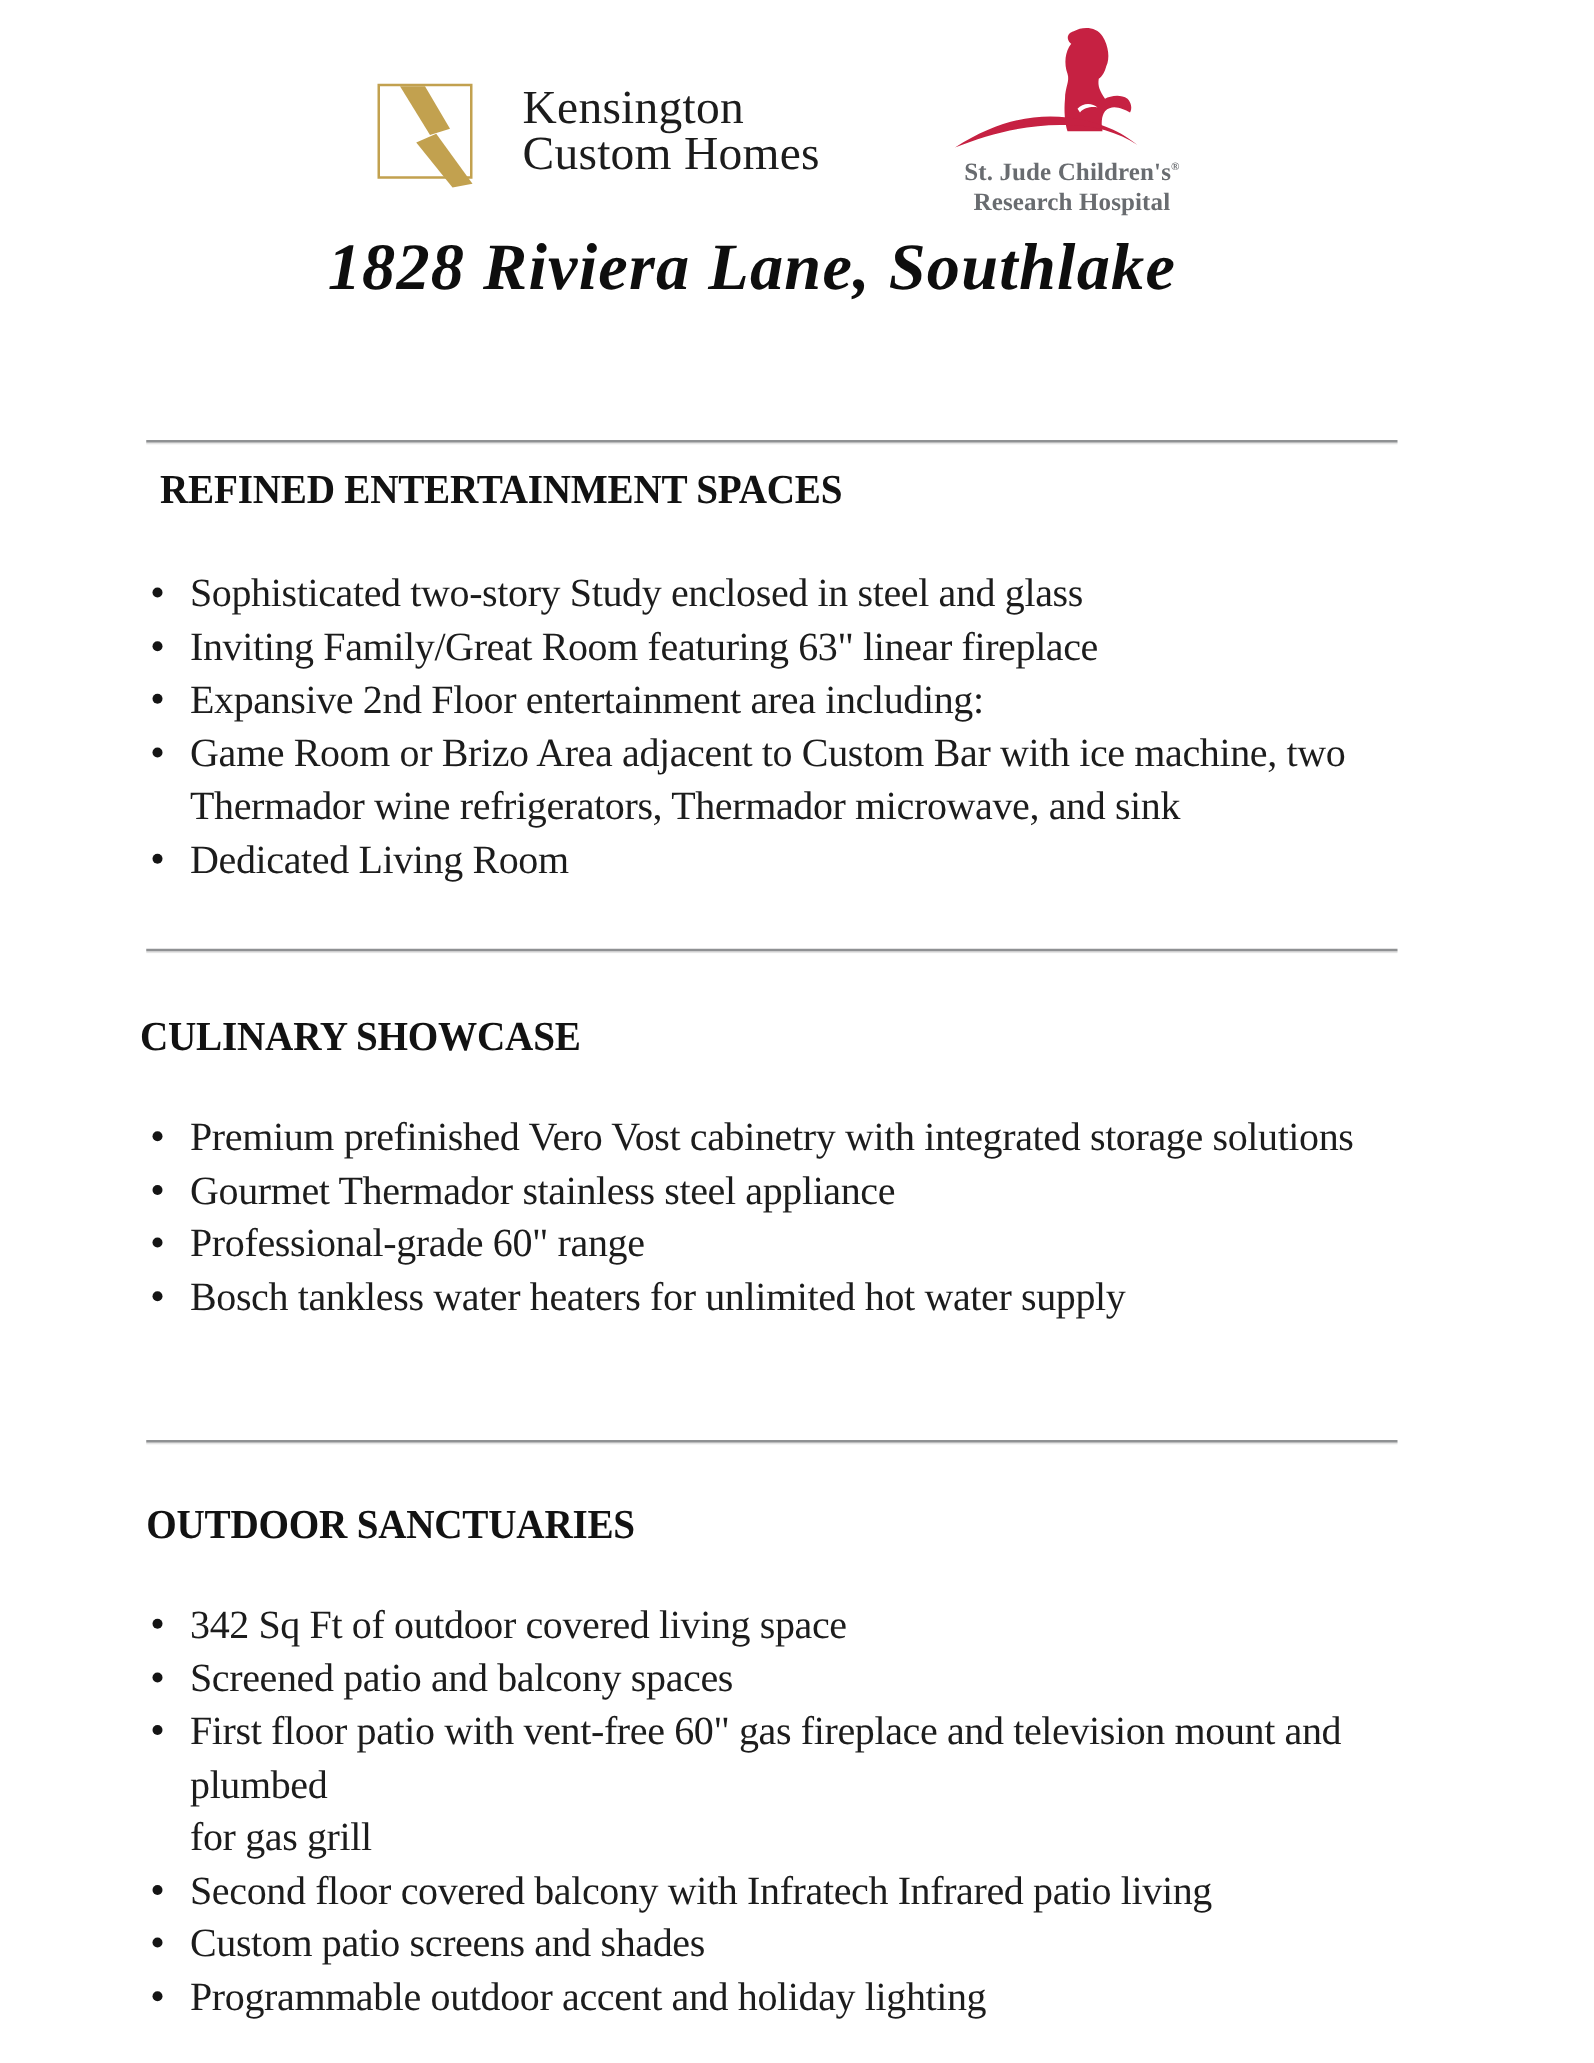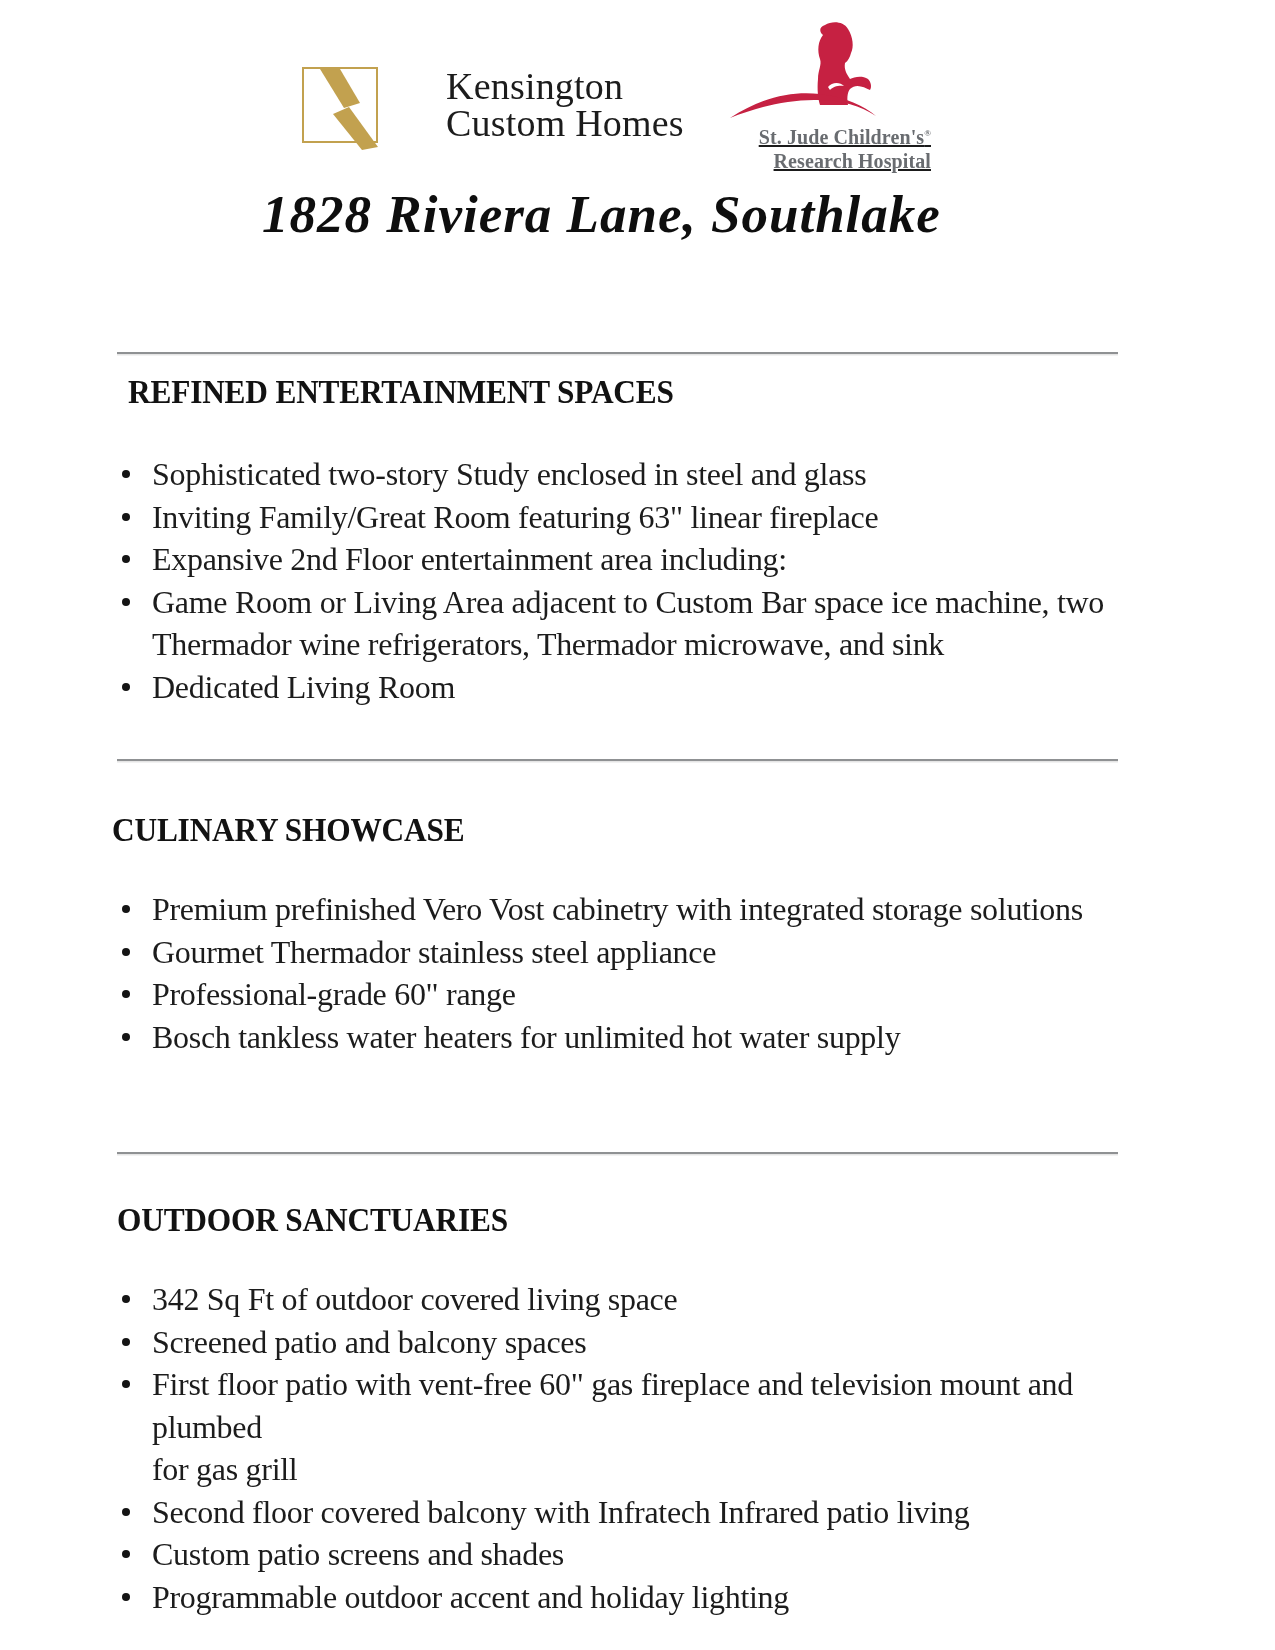--- a/index.html
+++ b/index.html
@@ -13,24 +13,24 @@
   html,body{background:#ffffff;}
   .page{
     position:relative;
     width:1275px;height:1650px;
     background:#ffffff;
     font-family:"Liberation Serif","DejaVu Serif",serif;
     color:var(--text_black);
     overflow:hidden;
   }
   
-  .kc-logo{position:absolute;left:300px;top:64px;display:flex;align-items:flex-start;gap:28px;}
+  .kc-logo{position:absolute;left:300px;top:64px;display:flex;align-items:flex-start;}
   .kc-mark{display:block;}
   .kc-text{margin-left:26px;margin-top:4px;font-size:38px;line-height:37px;color:#1c1c1c;letter-spacing:.2px;}
-  .sj-logo{position:absolute;left:698px;top:8px;width:215px;text-align:right;text-decoration:underline;}
+  .sj-logo{position:absolute;left:732px;top:8px;width:215px;text-align:center;}
   .sj-graphic{display:block;margin:0 auto;}
   .sj-text{margin-top:1px;transform:translateX(18px);color:var(--stjude_gray);font-weight:bold;font-size:20px;line-height:24px;letter-spacing:.1px;}
   .sj-text sup{font-size:9px;vertical-align:8px;}
   
   .address{
     position:absolute;top:184px;left:0;width:1275px;padding-right:72px;
     text-align:center;font-style:italic;font-weight:bold;font-size:53px;
     letter-spacing:1px;color:#0e0e0e;
   }
   .subtitle{
@@ -95,21 +95,21 @@
   </div>
 
   <div class="address">1828 Riviera Lane, Southlake</div>
 
   <div class="divider" id="divider-1"></div>
   <h2 class="section-heading" id="heading-1">REFINED ENTERTAINMENT SPACES</h2>
   <ul class="bullet-list" id="list-1">
     <li class="bullet-item"><span class="bullet-dot"></span><span class="item-text">Sophisticated two-story Study enclosed in steel and glass</span></li>
     <li class="bullet-item"><span class="bullet-dot"></span><span class="item-text">Inviting Family/Great Room featuring 63" linear fireplace</span></li>
     <li class="bullet-item"><span class="bullet-dot"></span><span class="item-text">Expansive 2nd Floor entertainment area including:</span></li>
-    <li class="bullet-item"><span class="bullet-dot"></span><span class="item-text">Game Room or Living Area adjacent to Custom Bar space ice machine, two
+    <li class="bullet-item"><span class="bullet-dot"></span><span class="item-text">Game Room or Brizo Area adjacent to Custom Bar with ice machine, two
 Thermador wine refrigerators, Thermador microwave, and sink</span></li>
     <li class="bullet-item"><span class="bullet-dot"></span><span class="item-text">Dedicated Living Room</span></li>
   </ul>
 
   <div class="divider" id="divider-2"></div>
   <h2 class="section-heading" id="heading-2">CULINARY SHOWCASE</h2>
   <ul class="bullet-list" id="list-2">
     <li class="bullet-item"><span class="bullet-dot"></span><span class="item-text">Premium prefinished Vero Vost cabinetry with integrated storage solutions</span></li>
     <li class="bullet-item"><span class="bullet-dot"></span><span class="item-text">Gourmet Thermador stainless steel appliance</span></li>
     <li class="bullet-item"><span class="bullet-dot"></span><span class="item-text">Professional-grade 60" range</span></li>

